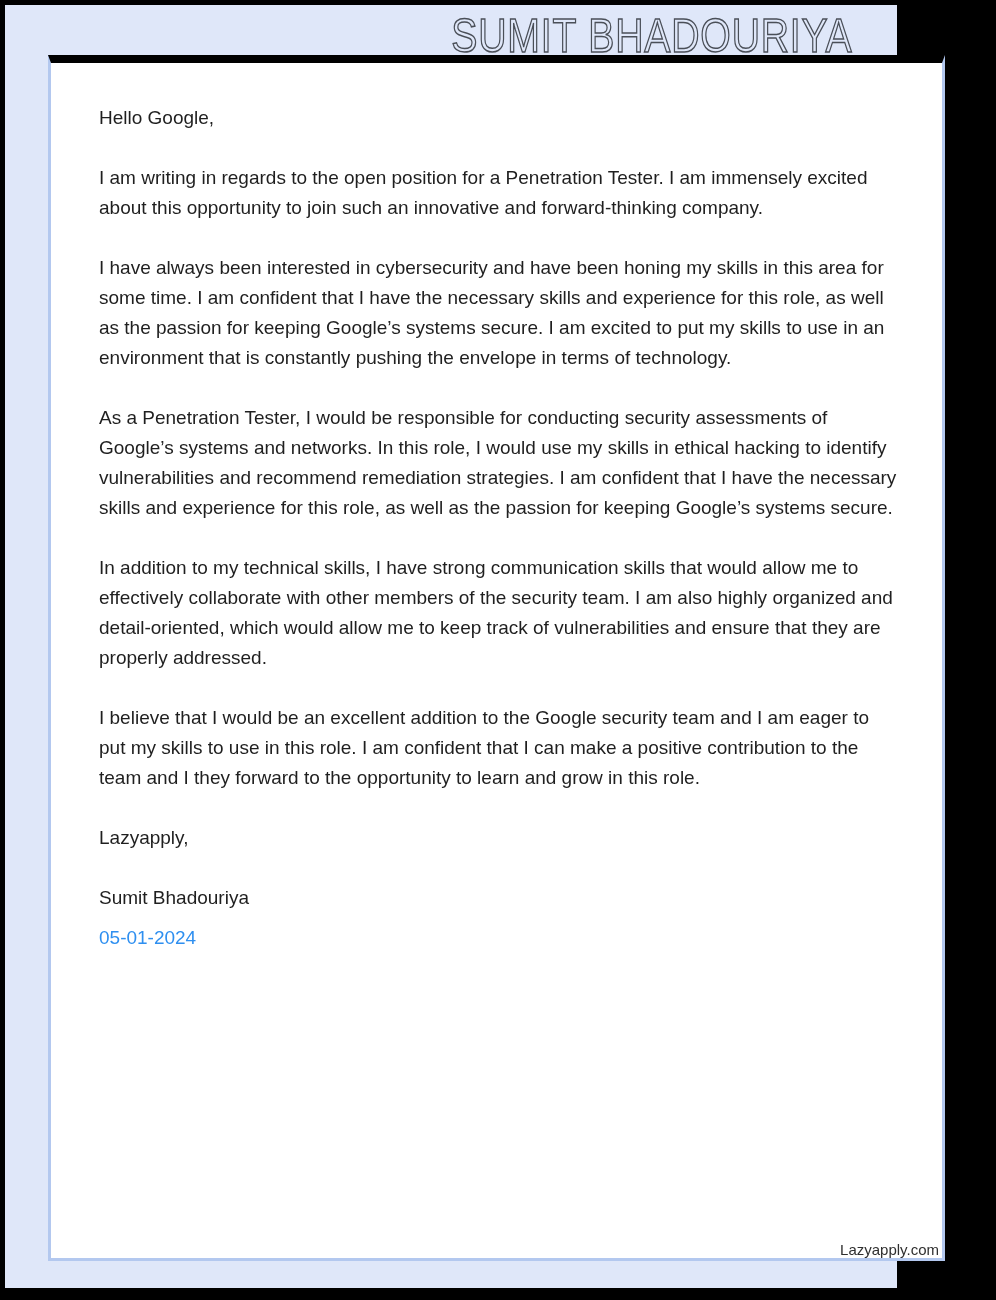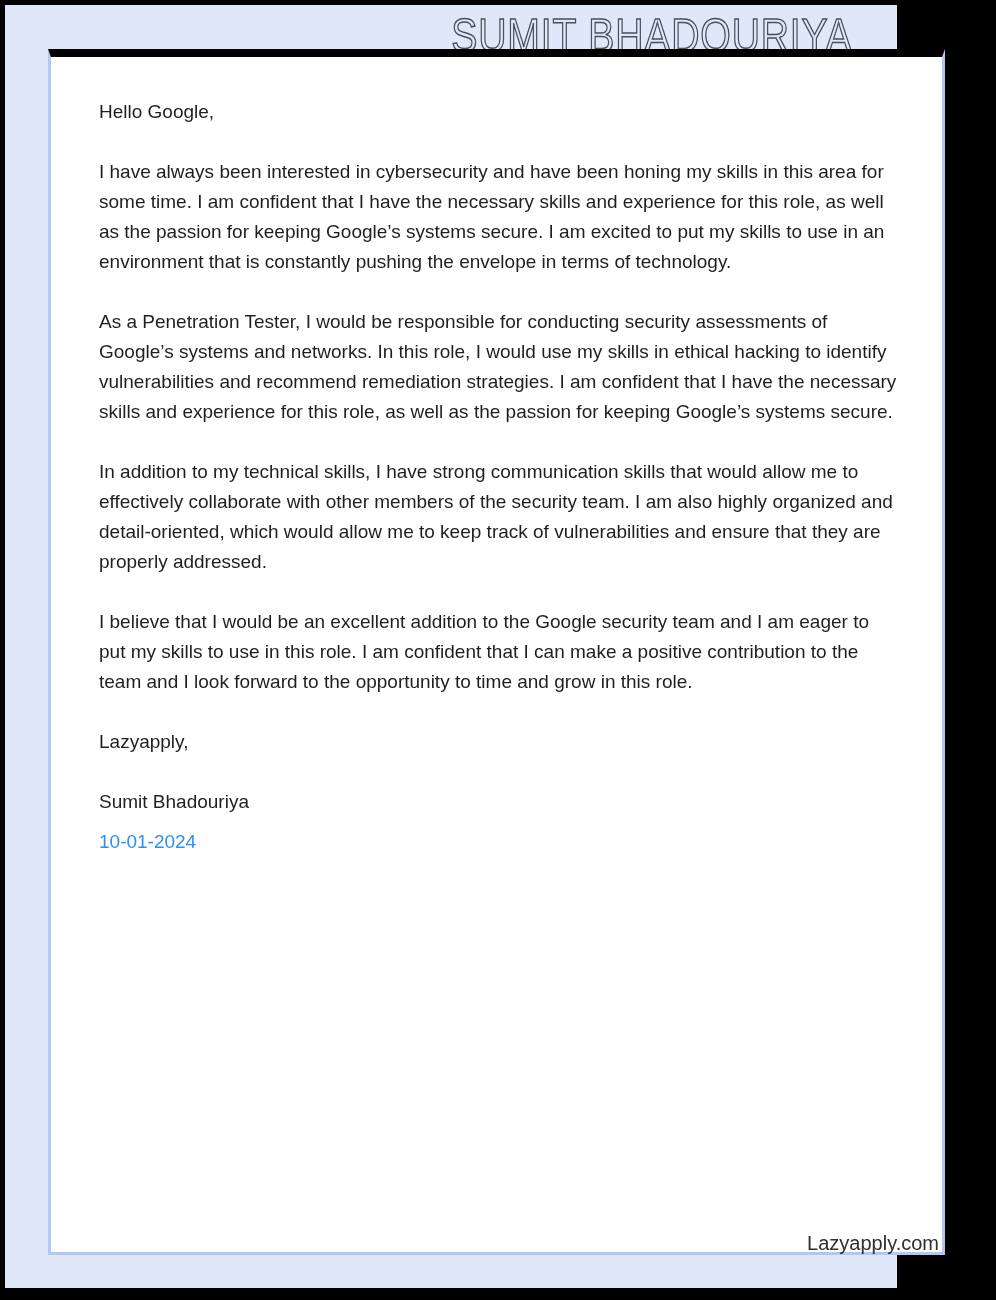--- a/index.html
+++ b/index.html
@@ -28,21 +28,21 @@
     font-weight: 400;
     letter-spacing: 1px;
     white-space: nowrap;
     color: transparent;
     -webkit-text-stroke: 1.5px var(--name-outline, #4a4f58);
     transform: scaleX(0.8);
     transform-origin: 100% 50%;
   }
   .page {
     position: absolute;
-    left: 43px; top: 44px;
+    left: 43px; top: 50px;
     width: 897px; height: 1206px;
     box-sizing: border-box;
     background: #ffffff;
     border: 3px solid var(--page-border, #b3c8ef);
     border-top: 8px solid var(--top-bar, #000000);
   }
   .content {
     padding: 40px 44px 0 48px;
     font-size: 19px;
     line-height: 30px;
@@ -50,53 +50,54 @@
   }
   .content p { margin: 0 0 30px 0; }
   .content p.signature { margin-bottom: 10px; }
   .content p.date {
     margin: 0;
     color: var(--date-link, #2e8ff0);
   }
   .branding {
     position: absolute;
     right: 3px; bottom: -1px;
-    font-size: 20px;
+    font-size: 15px;
     line-height: 19px;
     color: #2f2f2f;
   }
 </style>
 </head>
 <body>
 
 <div class="frame">
   <div class="canvas">
 
     <div class="header-name">SUMIT BHADOURIYA</div>
 
     <div class="page">
       <div class="content">
 
         <p>Hello Google,</p>
 
+        <p>I am writing in regards to the open position for a Penetration Tester. I am immensely excited about this opportunity to join such an innovative and forward-thinking company.</p>
 
         <p>I have always been interested in cybersecurity and have been honing my skills in this area for some time. I am confident that I have the necessary skills and experience for this role, as well as the passion for keeping Google’s systems secure. I am excited to put my skills to use in an environment that is constantly pushing the envelope in terms of technology.</p>
 
         <p>As a Penetration Tester, I would be responsible for conducting security assessments of Google’s systems and networks. In this role, I would use my skills in ethical hacking to identify vulnerabilities and recommend remediation strategies. I am confident that I have the necessary skills and experience for this role, as well as the passion for keeping Google’s systems secure.</p>
 
         <p>In addition to my technical skills, I have strong communication skills that would allow me to effectively collaborate with other members of the security team. I am also highly organized and detail-oriented, which would allow me to keep track of vulnerabilities and ensure that they are properly addressed.</p>
 
-        <p>I believe that I would be an excellent addition to the Google security team and I am eager to put my skills to use in this role. I am confident that I can make a positive contribution to the team and I look forward to the opportunity to time and grow in this role.</p>
+        <p>I believe that I would be an excellent addition to the Google security team and I am eager to put my skills to use in this role. I am confident that I can make a positive contribution to the team and I they forward to the opportunity to learn and grow in this role.</p>
 
 
         <p>Lazyapply,</p>
 
         <p class="signature">Sumit Bhadouriya</p>
 
-        <p class="date">10-01-2024</p>
+        <p class="date">05-01-2024</p>
 
       </div>
 
       <div class="branding">Lazyapply.com</div>
     </div>
 
   </div>
 </div>
 
 </body></html>

